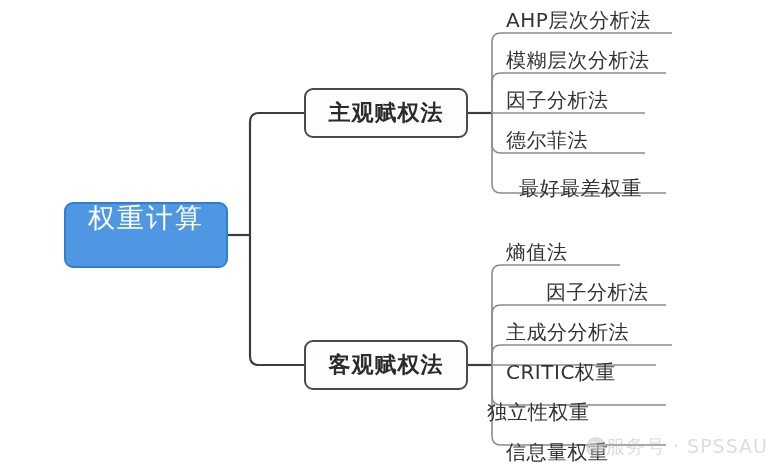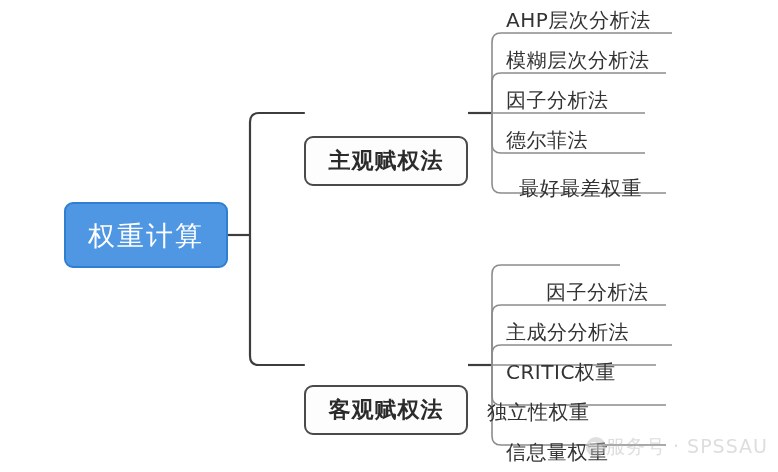--- a/index.html
+++ b/index.html
@@ -32,21 +32,21 @@
     position: absolute;
     left: 64px;
     top: 202px;
     width: 164px;
     height: 66px;
     box-sizing: border-box;
     border: 2px solid #2f7fd0;
     border-radius: 9px;
     background: #4f96e3;
     display: flex;
-    align-items: center;
+    align-items: flex-start;
     justify-content: center;
     z-index: 5;
   }
   .root-label {
     color: #ffffff;
     font-size: 27px;
     letter-spacing: 2px;
     font-weight: 500;
     line-height: 1;
     white-space: nowrap;
@@ -59,22 +59,22 @@
     height: 50px;
     box-sizing: border-box;
     border: 2px solid #4a4a4a;
     border-radius: 9px;
     background: #fdfdfd;
     display: flex;
     align-items: center;
     justify-content: center;
     z-index: 5;
   }
-  .branch-node.subjective { left: 304px; top: 88px; margin-top: 48px; }
-  .branch-node.objective  { left: 304px; top: 340px; margin-top: 45px; }
+  .branch-node.subjective { left: 304px; top: 88px; }
+  .branch-node.objective  { left: 304px; top: 340px; }
   .branch-label {
     color: #2b2b2b;
     font-size: 22px;
     font-weight: 700;
     letter-spacing: 1px;
     line-height: 1;
     white-space: nowrap;
   }
 
   
@@ -186,20 +186,23 @@
   <div class="leaf" style="left:492px; top:80px;">
     <span class="leaf-label">因子分析法</span>
   </div>
   <div class="leaf" style="left:492px; top:120px;">
     <span class="leaf-label">德尔菲法</span>
   </div>
   <div class="leaf" style="left:492px; top:168px;padding-left:13px;">
     <span class="leaf-label">最好最差权重</span>
   </div>
 
+  <div class="leaf" style="left:492px; top:232px;">
+    <span class="leaf-label">熵值法</span>
+  </div>
   <div class="leaf" style="left:492px; top:272px;padding-left:40px;">
     <span class="leaf-label">因子分析法</span>
   </div>
   <div class="leaf" style="left:492px; top:312px;">
     <span class="leaf-label">主成分分析法</span>
   </div>
   <div class="leaf" style="left:492px; top:352px;">
     <span class="leaf-label">CRITIC权重</span>
   </div>
   <div class="leaf" style="left:473px; top:392px;">

